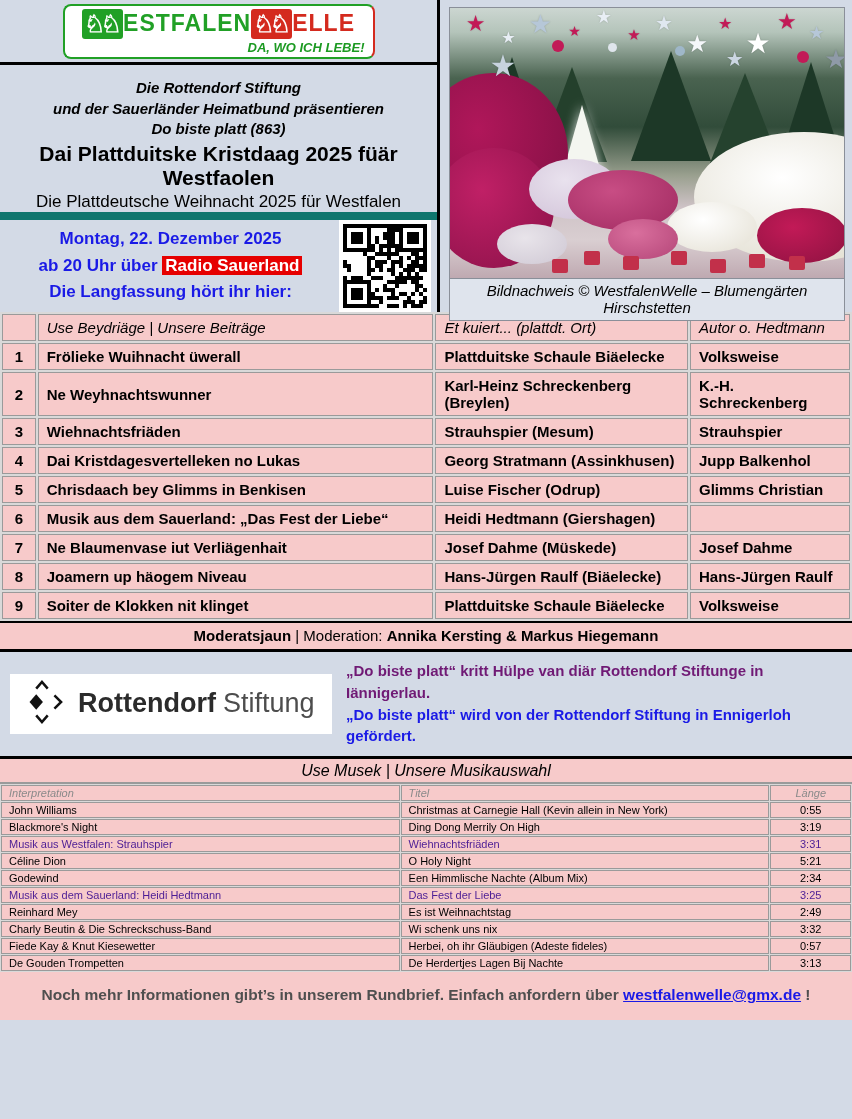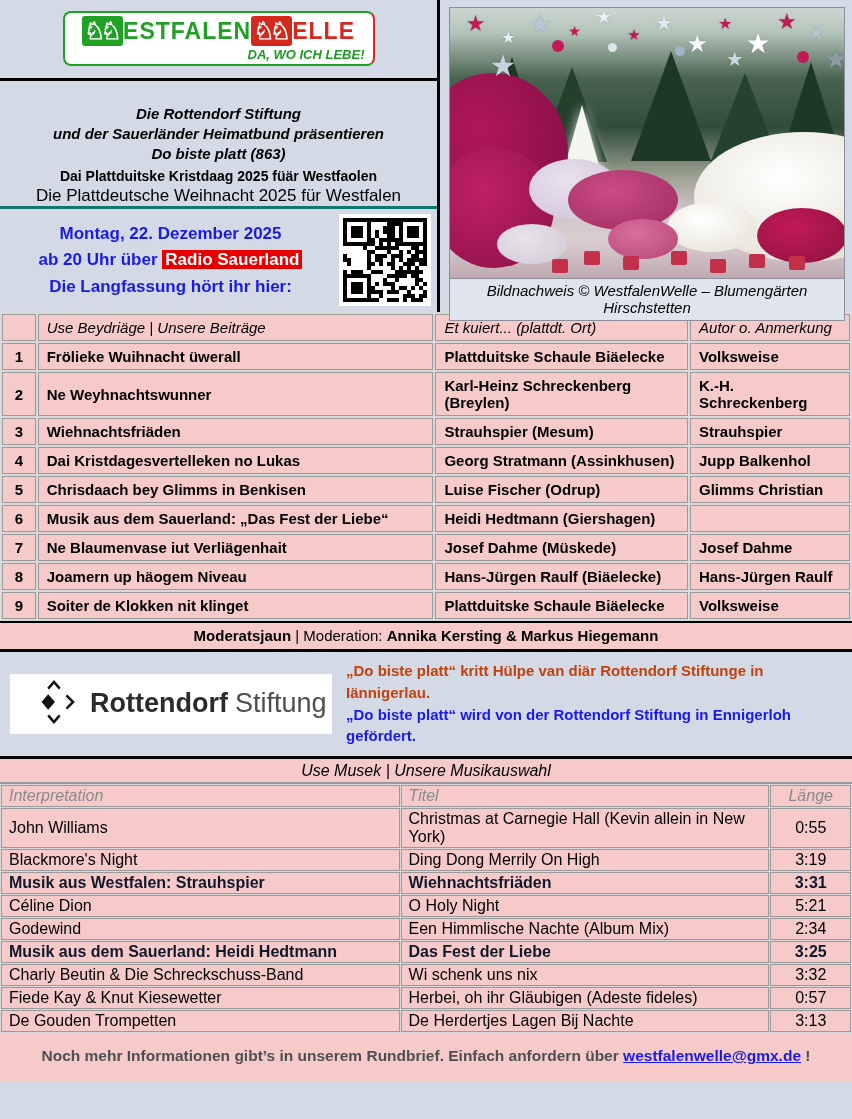--- a/index.html
+++ b/index.html
@@ -17,23 +17,23 @@
     border-radius:8px; padding:3px 8px 2px 8px;
   }
   .logo-row{ display:flex; align-items:center; justify-content:center; }
   .horse-block{ color:#fff; font-weight:bold; font-size:24px; line-height:1; letter-spacing:-5px;
     padding:3px 6px 3px 2px; border-radius:3px; }
   .horse-green{ background:#21a026; }
   .horse-red{ background:#d42a1e; }
   .logo-word-green{ color:#21a026; font-weight:bold; font-size:23px; letter-spacing:1px; }
   .logo-word-red{ color:#d42a1e; font-weight:bold; font-size:23px; letter-spacing:1px; }
   .logo-tagline{ text-align:right; color:#1c9a22; font-weight:bold; font-style:italic; font-size:13px; margin-top:1px; }
-  .presenter{ flex:1; border-bottom:3px solid #0f766e; padding-top:23px; }
+  .presenter{ flex:1; border-bottom:8px solid #0f766e; padding-top:13px; }
   .presenter-line{ text-align:center; font-style:italic; font-weight:bold; font-size:15px; line-height:1.35; }
-  .main-title{ text-align:center; font-weight:bold; font-size:14px; margin-top:3px; }
+  .main-title{ text-align:center; font-weight:bold; font-size:21px; margin-top:3px; }
   .sub-title{ text-align:center; font-size:17px; margin-top:2px; }
   .date-area{ height:110px; display:flex; align-items:center; padding:0 6px 0 2px; }
   .broadcast-text{ flex:1; text-align:center; color:#1a1ae6; font-weight:bold; font-size:17px; line-height:1.55; }
   .station{ background:#e60000; color:#fff; padding:0 3px; }
   .qr{ width:92px; height:92px; background:#fff; padding:4px; flex:0 0 auto; }
   .qr svg{ display:block; width:100%; height:100%; }
   .top-right{ flex:1; padding:7px 7px 0 9px; }
   .photo-frame{ border:1px solid #8a8f99; background:#dfe4ed; }
   .photo{ height:270px; position:relative; overflow:hidden;
     background:linear-gradient(180deg,#ccd6d1 0%,#b4c4ba 9%,#4a6350 26%,#314c3a 44%,#9aa08f 62%,#cfc3c7 74%,#d9ced1 86%,#bfa9b1 100%);
@@ -50,37 +50,37 @@
   table.contrib td, table.contrib th{ font-size:15px; padding:4px 8px; }
   table.contrib th{ font-style:italic; font-weight:normal; }
   table.contrib td{ font-weight:bold; }
   td.num, th.num{ width:28px; text-align:center !important; padding:4px 2px !important; }
   .col-title{ width:47%; } .col-place{ width:30%; } .col-author{ width:19%; }
   .moderation{ border-top:2px solid #000; border-bottom:3px solid #000; text-align:center;
     font-size:15px; padding:4px 0 5px 0; background:#f7caca; }
   .moderation .b{ font-weight:bold; }
   
   .sponsor{ background:#d3dae6; border-bottom:3px solid #000; display:flex; gap:14px; padding:8px 10px 9px 10px; align-items:center; }
-  .sponsor-logo{ width:322px; height:60px; background:#fff; display:flex; align-items:center; padding:0 20px; flex:0 0 auto; }
+  .sponsor-logo{ width:322px; height:60px; background:#fff; display:flex; align-items:center; padding:0 8px; flex:0 0 auto; }
   .sponsor-logo .mark{ margin-right:14px; flex:0 0 auto; }
   .sponsor-name{ font-size:27px; color:#2b2b2b; white-space:nowrap; }
   .sponsor-name .strong{ font-weight:bold; }
   .sponsor-name .light{ font-weight:normal; color:#4d4d4d; margin-left:7px; }
   .sponsor-text{ flex:1; font-size:15px; font-weight:bold; line-height:1.45; }
-  .sponsor-text .l1{ color:#c2410c; }
+  .sponsor-text .l1{ color:#701a75; }
   .sponsor-text .l2{ color:#1a1ae6; }
   .sponsor-text .l3{ color:#6e6e6e; }
   
   .music-title{ text-align:center; font-style:italic; font-size:16px; padding:3px 0 2px 0; background:#f7caca; border-bottom:2px solid #9a9a9a;}
   table.music{ border-spacing:1px; }
-  table.music td, table.music th{ font-size:16px; padding:1px 7px; }
+  table.music td, table.music th{ font-size:11px; padding:1px 7px; }
   table.music th{ font-style:italic; font-weight:normal; color:#8a8a8a; }
   .mcol-artist{ width:47%; } .mcol-title{ width:43.5%; } .mcol-len{ width:9.5%; }
   td.len, th.len{ text-align:center !important; }
-  tr.hl td{ color:#0f172a; font-weight:bold; }
+  tr.hl td{ color:#4c1d95; font-weight:normal; }
   
   .footer-info{ background:#f7caca; text-align:center; font-size:15.5px; font-weight:bold; color:#4f4f4f;
     padding:11px 0 13px 0; line-height:1.55; }
   .footer-info a{ color:#1a1ae6; }
 </style>
 </head>
 <body>
 
 <div class="page">
 
@@ -337,21 +337,21 @@
           <col style="width:28px">
           <col class="col-title">
           <col class="col-place">
           <col class="col-author">
         </colgroup>
       <thead>
         <tr>
           <th class="num"></th>
           <th>Use Beydriäge | Unsere Beiträge</th>
           <th>Et kuiert... (plattdt. Ort)</th>
-          <th>Autor o. Anmerkung</th>
+          <th>Autor o. Hedtmann</th>
         </tr>
       </thead>
       <tbody id="contrib-body">
           <tr>
      <td class="num">1</td>
      <td>Frölieke Wuihnacht üwerall</td>
      <td>Plattduitske Schaule Biäelecke</td>
      <td>Volksweise</td>
    </tr>
           <tr>
@@ -469,20 +469,25 @@
      <td>Godewind</td>
      <td>Een Himmlische Nachte (Album Mix)</td>
      <td class="len">2:34</td>
    </tr>
           <tr class="hl">
      <td>Musik aus dem Sauerland: Heidi Hedtmann</td>
      <td>Das Fest der Liebe</td>
      <td class="len">3:25</td>
    </tr>
           <tr class="">
+     <td>Reinhard Mey</td>
+     <td>Es ist Weihnachtstag</td>
+     <td class="len">2:49</td>
+   </tr>
+          <tr class="">
      <td>Charly Beutin &amp; Die Schreckschuss-Band</td>
      <td>Wi schenk uns nix</td>
      <td class="len">3:32</td>
    </tr>
           <tr class="">
      <td>Fiede Kay &amp; Knut Kiesewetter</td>
      <td>Herbei, oh ihr Gläubigen (Adeste fideles)</td>
      <td class="len">0:57</td>
    </tr>
           <tr class="">

